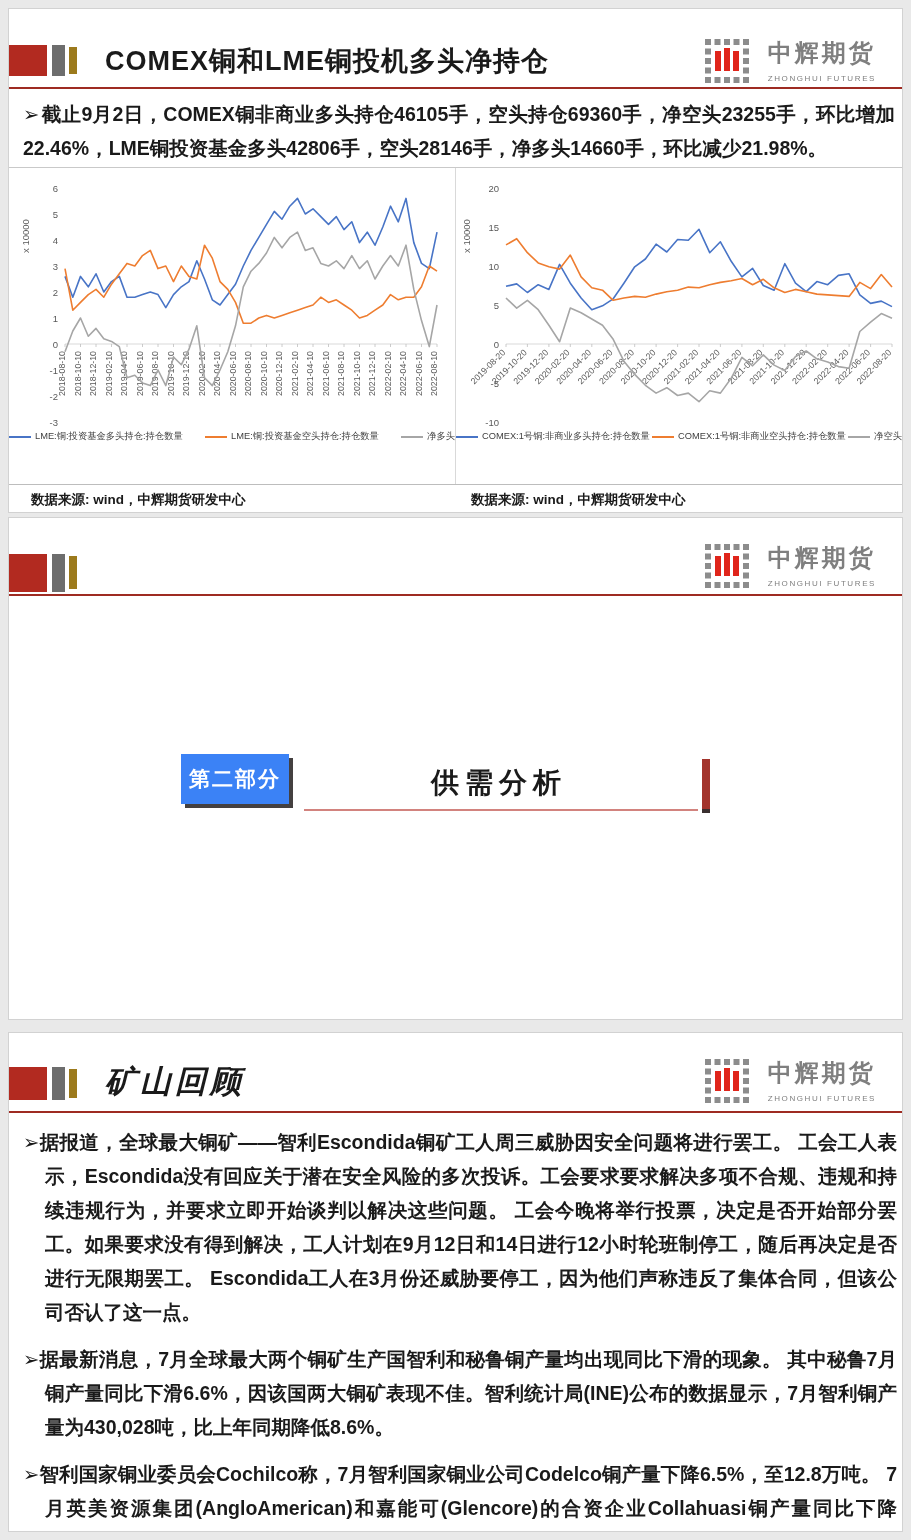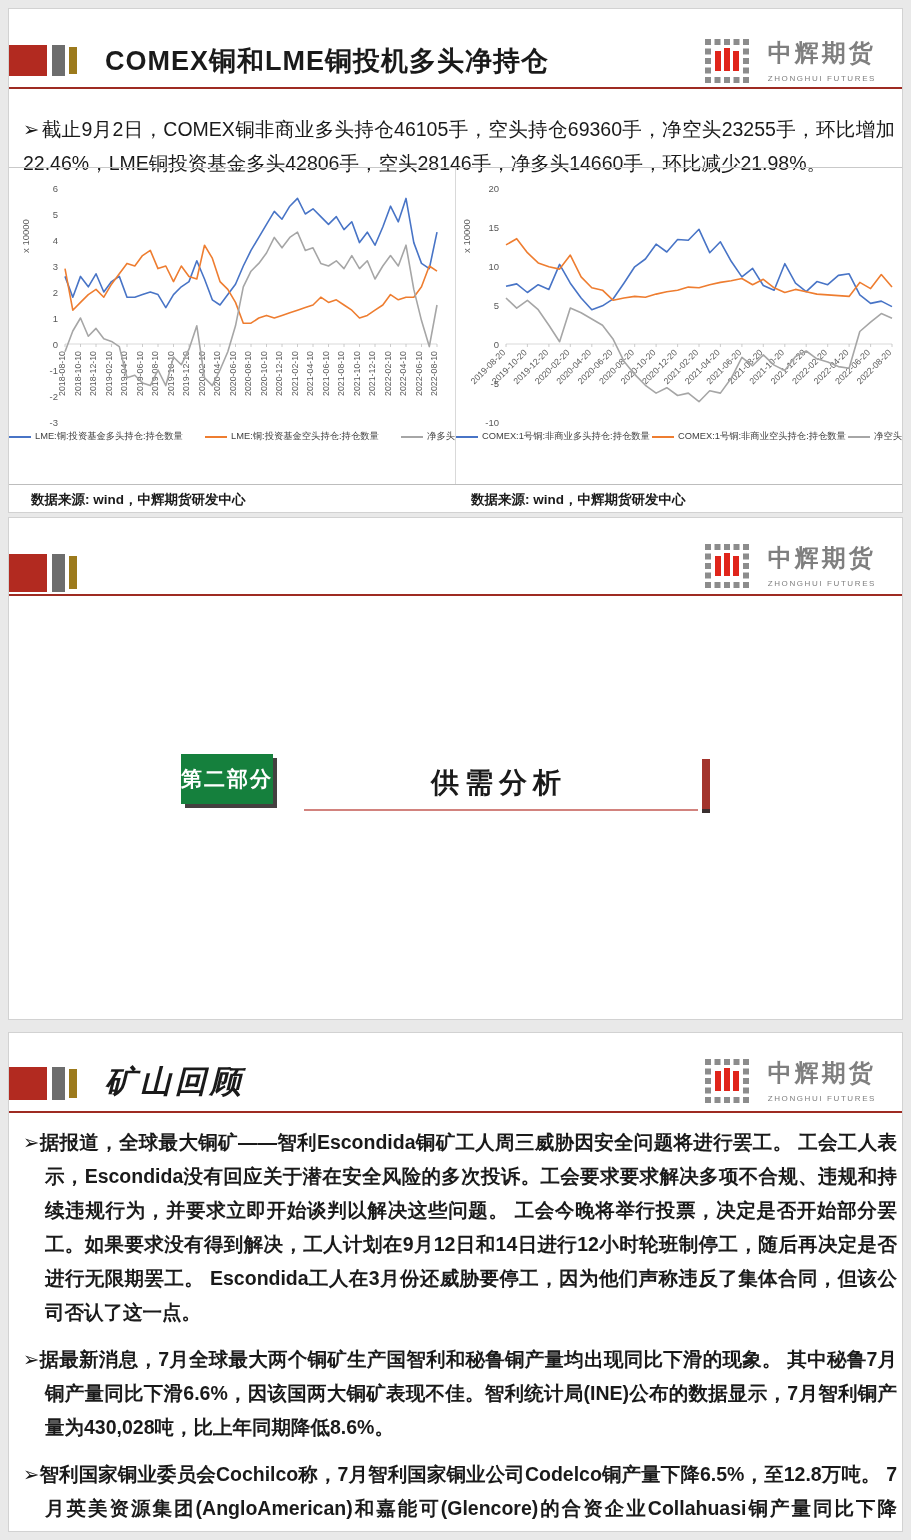--- a/index.html
+++ b/index.html
@@ -20,40 +20,40 @@
   .redline{position:absolute;left:0;right:0;height:2px;background:#9e2b22;}
   .slide-title{position:absolute;left:96px;font-weight:bold;letter-spacing:1px;}
 
   
   .logo{position:absolute;right:26px;display:flex;align-items:flex-end;gap:19px;}
   .logo-text{display:flex;flex-direction:column;line-height:1;}
   .logo-cn{font-size:24px;font-weight:bold;color:#7f7f7f;letter-spacing:3px;}
   .logo-en{font-size:8px;color:#7f7f7f;letter-spacing:1.6px;margin-top:10px;}
 
   
-  .bullet-par{position:absolute;left:14px;top:103px;width:872px;font-size:19.5px;font-weight:400;
+  .bullet-par{position:absolute;left:14px;top:88px;width:872px;font-size:19.5px;font-weight:700;
     line-height:34px;text-align:justify;}
   .bullet-par .bchar{margin-right:2px;}
   .charts{position:absolute;left:0;top:158px;width:893px;height:317px;border-top:1px solid #c9c9c9;display:flex;}
   .chart-cell{width:446px;box-sizing:border-box;padding-top:6px;}
   .chart-cell.right{border-left:1px solid #d9d9d9;width:447px;}
   .chart-title{font-size:13.5px;font-weight:bold;padding:4px 0 0 14px;letter-spacing:1px;}
   .chart-cell svg{display:block;margin-top:2px;}
   .ytick{font-size:9.5px;fill:#595959;}
   .xtick{font-size:8.8px;fill:#595959;}
   .legend{display:flex;justify-content:space-between;font-size:9.3px;color:#404040;margin-top:-14px;}
   .lg-item{display:flex;align-items:center;gap:4px;white-space:nowrap;}
   .lg-line{display:inline-block;width:22px;height:2px;}
   .source-row{position:absolute;left:0;top:475px;width:893px;height:29px;border-top:1px solid #bdbdbd;
     border-bottom:1px solid #737373;font-size:13.5px;font-weight:bold;}
   .source-row .src{position:absolute;top:6px;}
   .src-l{left:22px;} .src-r{left:462px;}
 
   
-  .part-box{position:absolute;left:172px;top:236px;width:92px;height:50px;background:#15803d;
+  .part-box{position:absolute;left:172px;top:236px;width:108px;height:50px;background:#3b82f6;
     box-shadow:4px 4px 0 rgba(35,30,30,.85);display:flex;align-items:center;justify-content:center;
     color:#fff;font-size:21px;font-weight:bold;letter-spacing:2px;}
   .part-title{position:absolute;left:290px;top:246px;width:400px;text-align:center;font-size:28px;
     font-weight:bold;letter-spacing:6px;}
   .part-underline{position:absolute;left:295px;top:291px;width:394px;height:2px;background:#d2837e;}
   .part-vbar{position:absolute;left:693px;top:241px;width:8px;height:54px;background:#a3342c;
     border-bottom:4px solid #3a2f2f;box-sizing:border-box;}
 
   
   #slide3 .slide-title{font-family:"DejaVu Serif","Liberation Serif",serif;font-style:italic;font-size:31px;letter-spacing:4px;}

